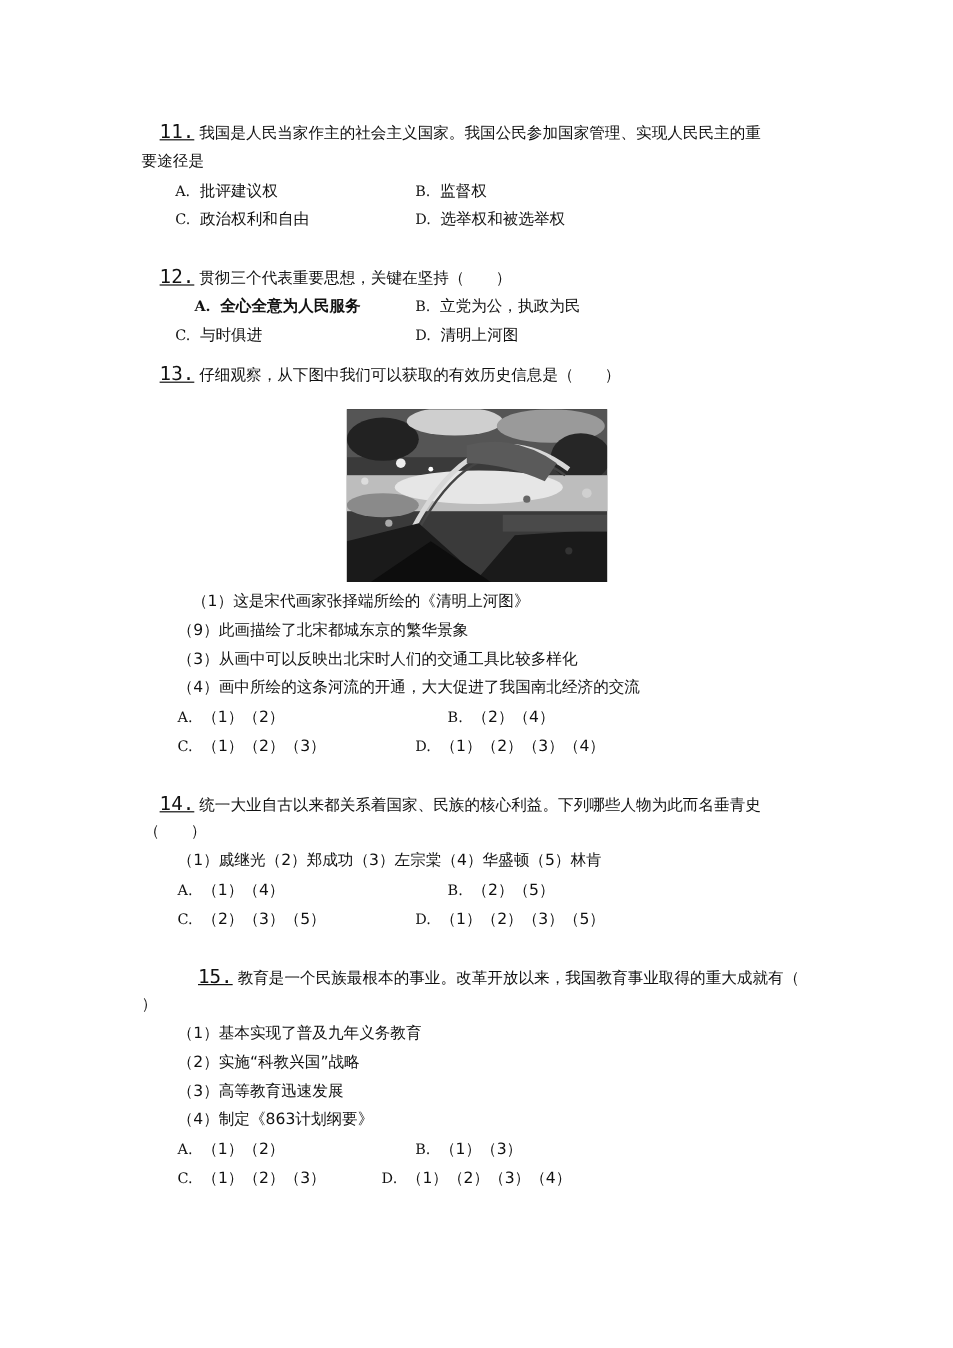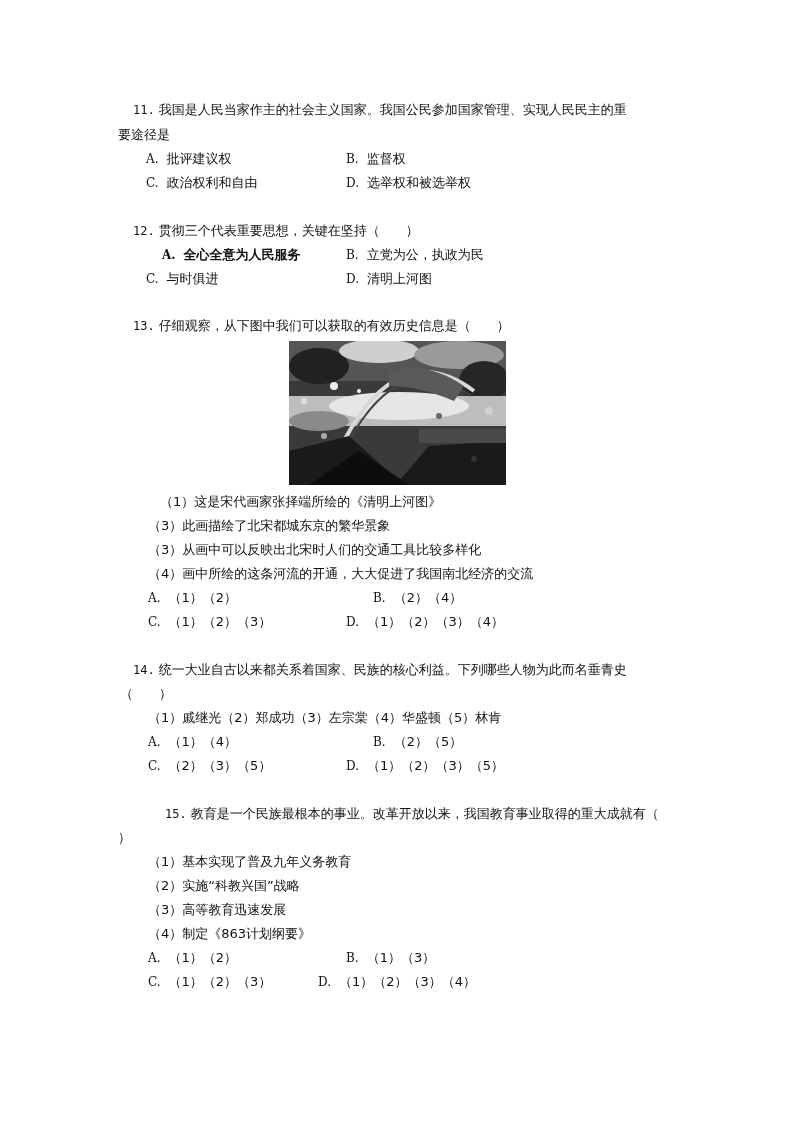--- a/index.html
+++ b/index.html
@@ -1,19 +1,19 @@
 <!DOCTYPE html>
 <html><head>
 <meta charset="utf-8">
 <style>
   html, body { margin: 0; padding: 0; background: #ffffff; }
   body { width: 794px; height: 1123px; position: relative; overflow: hidden;
          font-family: "DejaVu Sans", "Liberation Sans", sans-serif; color: #111111; }
   .ln { position: absolute; font-size: 13px; line-height: 16px; white-space: nowrap; }
-  .num { font-family: "DejaVu Sans Mono", "Liberation Mono", monospace; font-size: 12px; }
+  .num { font-family: "DejaVu Sans Mono", "Liberation Mono", monospace; font-size: 16px; text-decoration: underline; }
   .opt-letter { font-family: "DejaVu Serif", "Liberation Serif", serif; font-size: 12px; margin-right: 8px; }
   .painting { position: absolute; left: 289px; top: 341px; width: 217px; height: 144px;
               background: #2a2a2a; overflow: hidden; }
   .painting svg { display: block; }
 </style>
 </head>
 <body>
 
 <div>
   <div class="ln" style="left:133px; top:102px;">
@@ -48,21 +48,21 @@
   </div>
   <div class="ln" style="left:146px; top:271px;">
     <span class="opt-letter">C.</span><span>与时俱进</span>
   </div>
   <div class="ln" style="left:346px; top:271px;">
     <span class="opt-letter">D.</span><span>清明上河图</span>
   </div>
 </div>
 
 <div>
-  <div class="ln" style="left:133px; top:318px;text-align:center;">
+  <div class="ln" style="left:133px; top:304px;text-align:center;">
     <span class="num">13.</span>
     <span>仔细观察，从下图中我们可以获取的有效历史信息是（　　）</span>
   </div>
 
   <div class="painting" title="清明上河图 虹桥 局部 (黑白)">
     <svg width="217" height="144" viewBox="0 0 217 144" xmlns="http://www.w3.org/2000/svg">
       <rect x="0" y="0" width="217" height="144" fill="#3a3a3a"></rect>
 
       <rect x="0" y="0" width="217" height="40" fill="#555"></rect>
       <ellipse cx="30" cy="25" rx="30" ry="18" fill="#222"></ellipse>
@@ -87,21 +87,21 @@
       <circle cx="45" cy="45" r="4" fill="#eee"></circle>
       <circle cx="70" cy="50" r="2" fill="#fff"></circle>
       <circle cx="150" cy="75" r="3" fill="#666"></circle>
       <circle cx="200" cy="70" r="4" fill="#d0d0d0"></circle>
       <circle cx="35" cy="95" r="3" fill="#aaa"></circle>
       <circle cx="185" cy="118" r="3" fill="#333"></circle>
     </svg>
   </div>
 
   <div class="ln" style="left:160px; top:494px;">（1）这是宋代画家张择端所绘的《清明上河图》</div>
-  <div class="ln" style="left:148px; top:518px;">（3）此画描绘了北宋都城东京的繁华景象</div>
+  <div class="ln" style="left:148px; top:518px;">（9）此画描绘了北宋都城东京的繁华景象</div>
   <div class="ln" style="left:148px; top:542px;">（3）从画中可以反映出北宋时人们的交通工具比较多样化</div>
   <div class="ln" style="left:148px; top:566px;">（4）画中所绘的这条河流的开通，大大促进了我国南北经济的交流</div>
 
   <div class="ln" style="left:148px; top:590px;">
     <span class="opt-letter">A.</span><span>（1）（2）</span>
   </div>
   <div class="ln" style="left:373px; top:590px;">
     <span class="opt-letter">B.</span><span>（2）（4）</span>
   </div>
   <div class="ln" style="left:148px; top:614px;">

